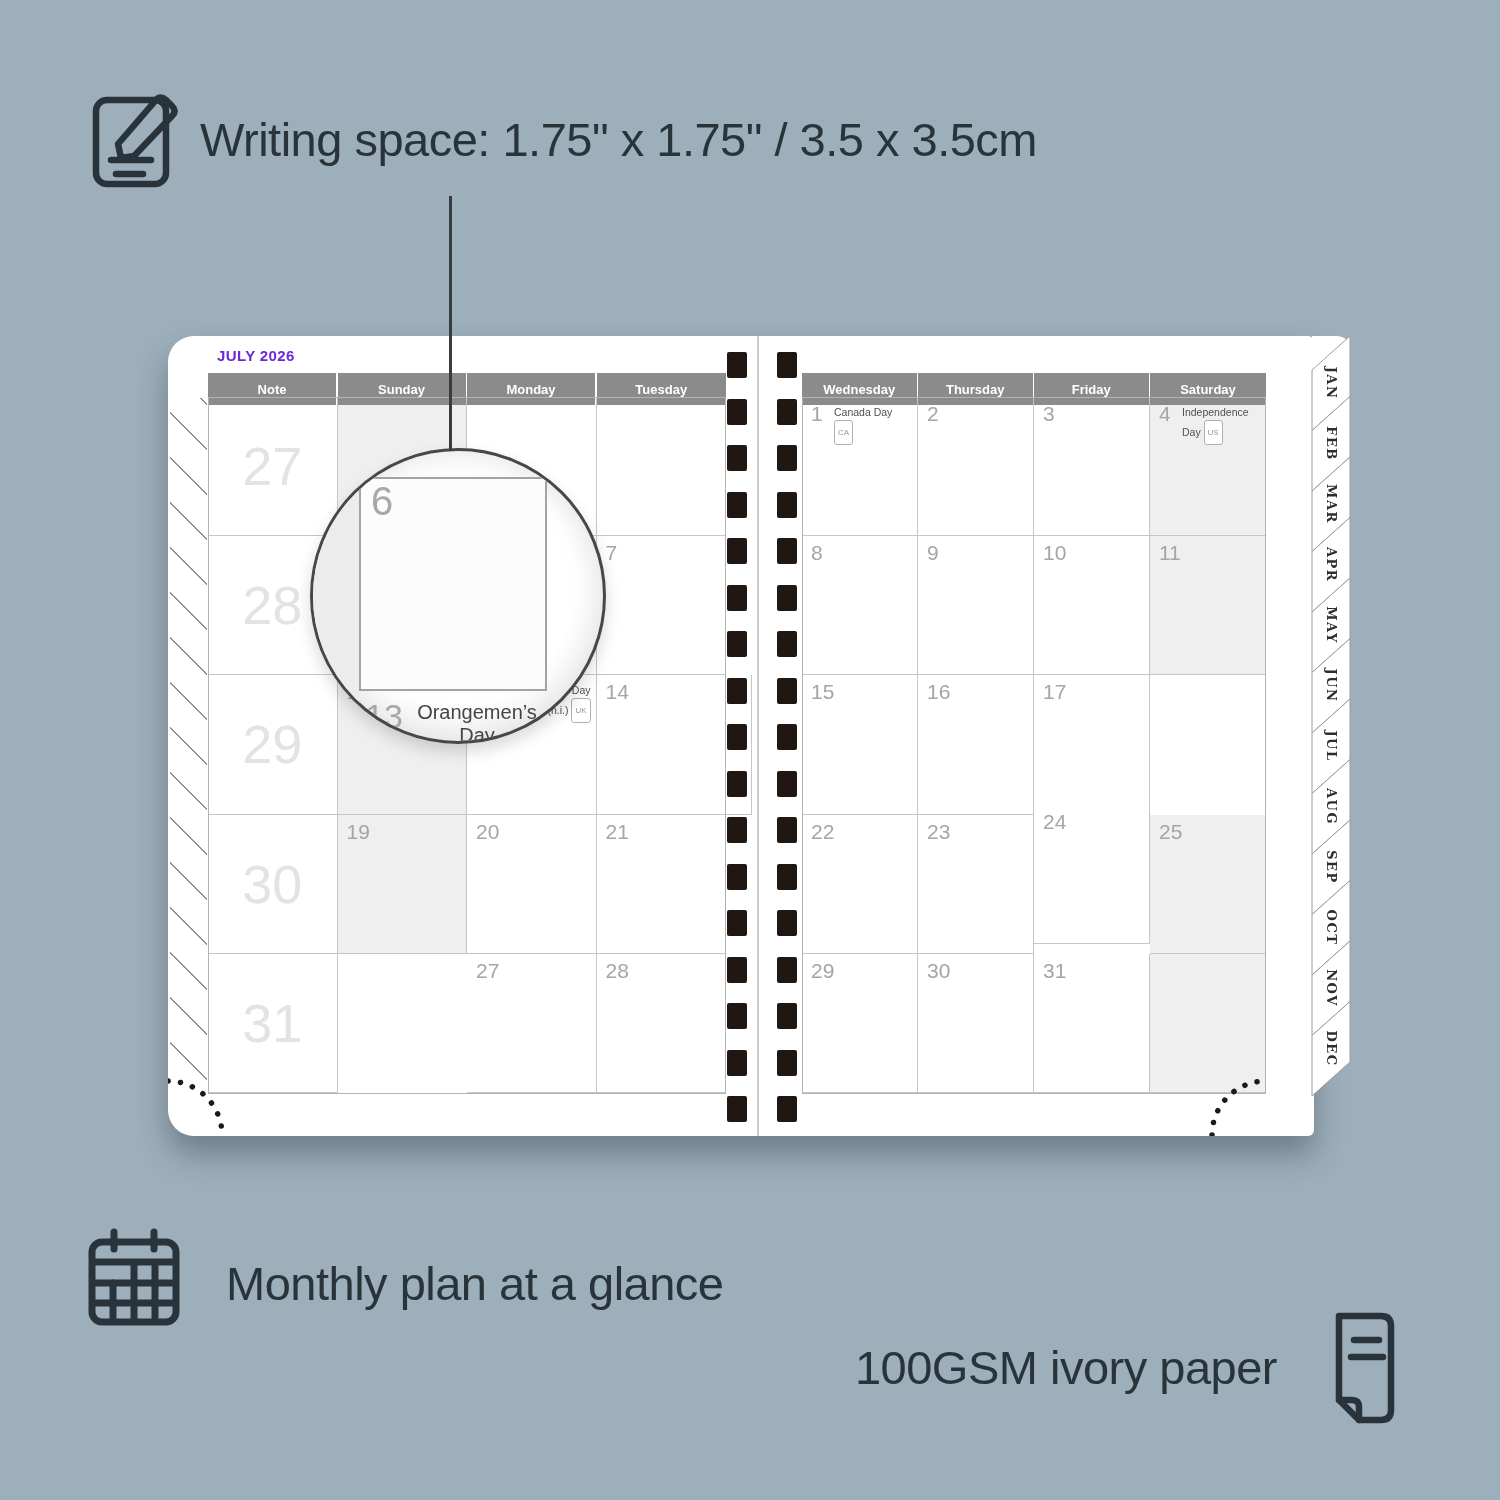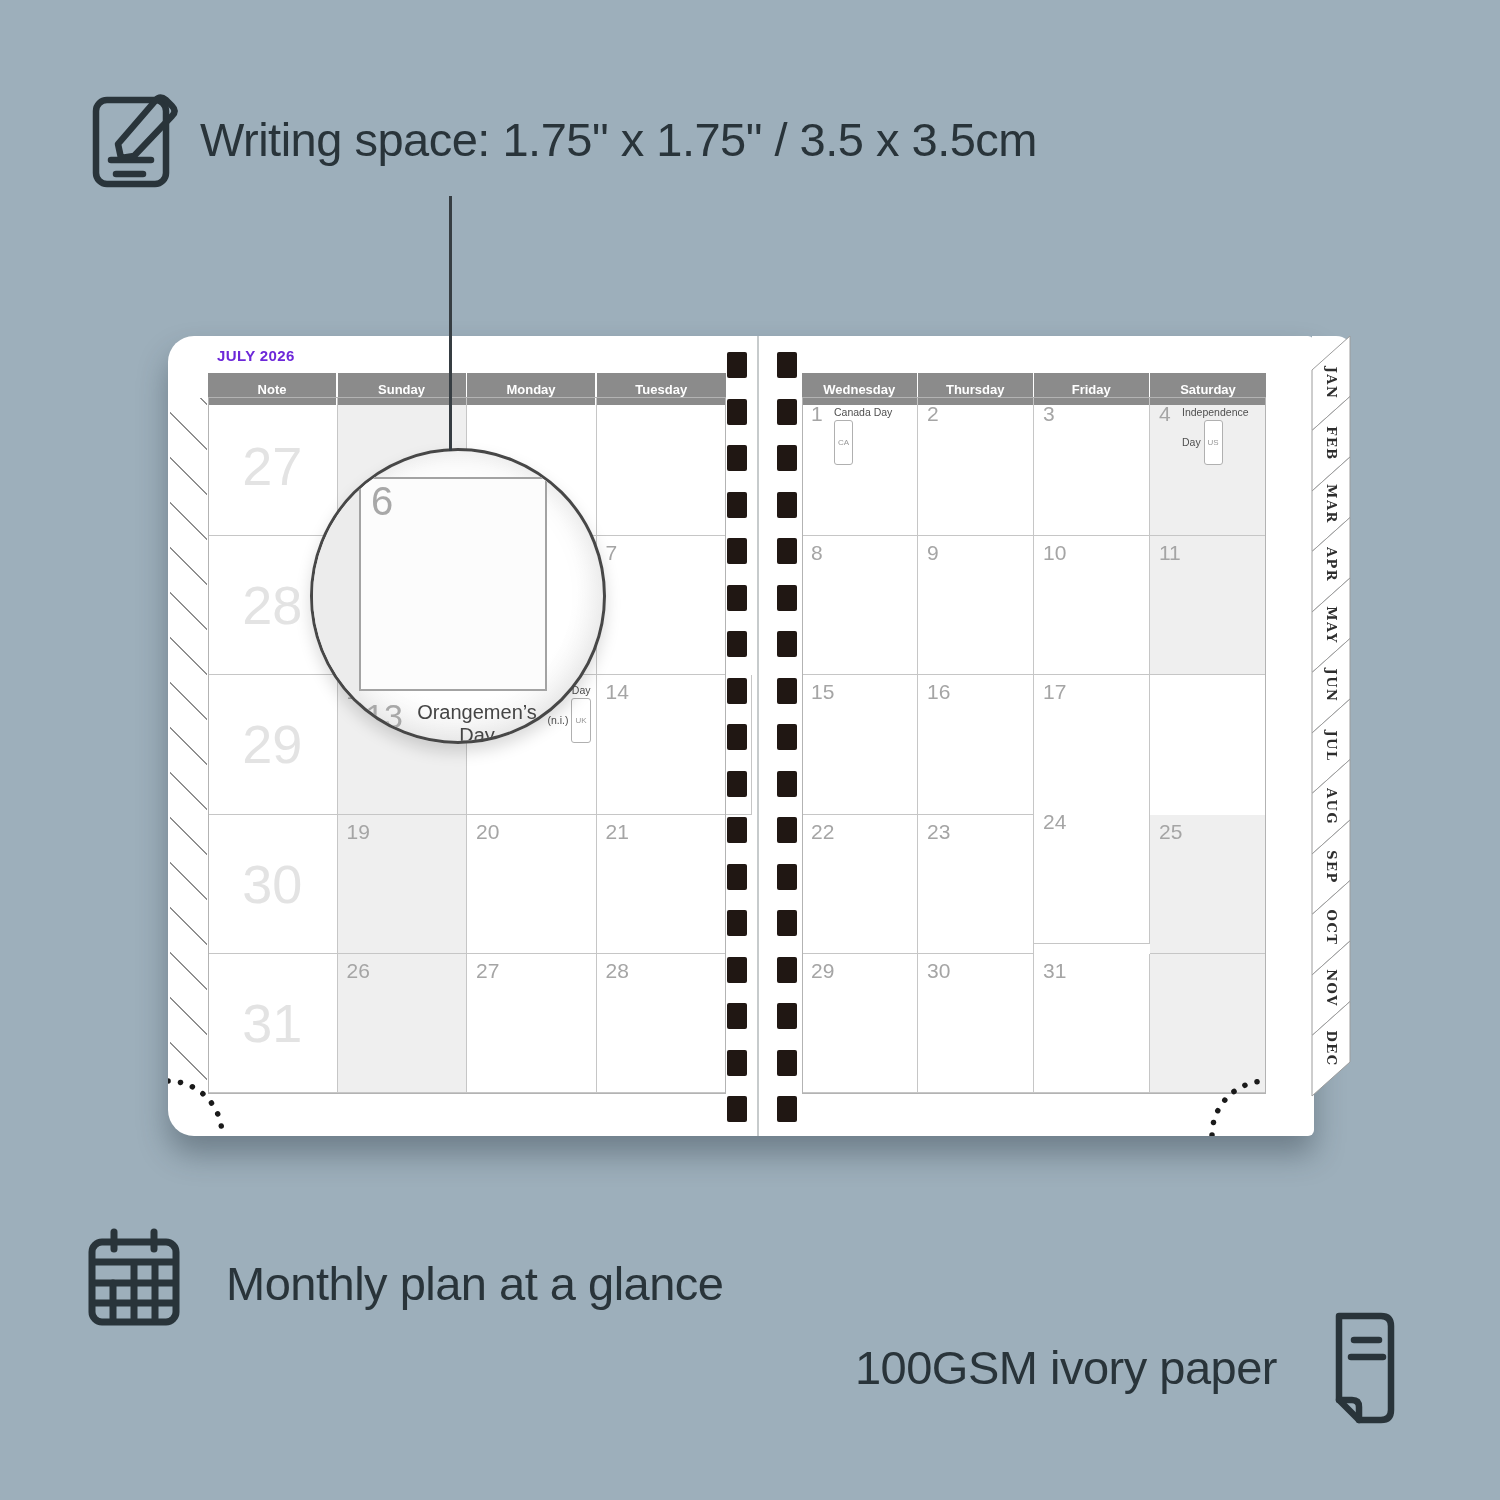--- a/index.html
+++ b/index.html
@@ -37,21 +37,21 @@
   .cell.shade{background:#EFEFEF;}
   .dnum{position:absolute;top:5px;left:9px;font-size:21px;color:#A5A5A5;}
   .week-num{position:absolute;top:50%;left:50%;transform:translate(-50%,-50%);
             font-size:54px;color:#E3E3E3;}
   .body-frame{position:absolute;top:61px;height:697px;border:1px solid #B3B3B3;
               box-sizing:border-box;background:transparent;pointer-events:none;z-index:4;}
   .holiday{position:absolute;top:9px;left:32px;right:3px;font-size:10.5px;
            color:#4F4F4F;line-height:1.3;}
   .holiday.two-line{text-align:right;right:5px;}
   .hbadge{display:inline-block;font-size:8px;color:#979797;border:1px solid #B0B0B0;
-          border-radius:3px;padding:16px 3px;line-height:11px;background:#fff;
+          border-radius:3px;padding:6px 3px;line-height:11px;background:#fff;
           vertical-align:1px;}
 
   
   #hatch{position:absolute;left:2px;top:62px;width:37px;height:688px;z-index:2;
          background:repeating-linear-gradient(45deg,transparent 0,transparent 30px,#8F8F8F 30px,#8F8F8F 31.8px);}
 
   
   #gutter-line{position:absolute;left:589px;top:0;width:2px;height:800px;
                background:#C7CBCC;z-index:3;}
   .bsq{position:absolute;width:20px;height:26px;background:#201713;border-radius:2px;z-index:5;}
@@ -195,23 +195,20 @@
         <div class="dnum">19</div>
       </div>
       <div class="cell" style="left: 299px; top: 478.6px; width: 129.5px; height: 139.2px;">
         <div class="dnum">20</div>
       </div>
       <div class="cell" style="left: 428.5px; top: 478.6px; width: 129.5px; height: 139.2px;">
         <div class="dnum">21</div>
       </div>
       <div class="cell" style="left: 40px; top: 617.8px; width: 129.5px; height: 139.2px;">
         <div class="week-num">31</div>
-      </div>
-      <div class="cell shade" style="left: 169.5px; top: 617.8px; width: 129.5px; height: 139.2px;">
-        <div class="dnum">26</div>
       </div>
       <div class="cell" style="left: 299px; top: 617.8px; width: 129.5px; height: 139.2px;">
         <div class="dnum">27</div>
       </div>
       <div class="cell" style="left: 428.5px; top: 617.8px; width: 129.5px; height: 139.2px;">
         <div class="dnum">28</div>
       </div>
       <div class="body-frame" style="left: 40px; width: 518px;"></div>
       <div class="cell" style="left: 634px; top: 61px; width: 116px; height: 139.2px;">
         <div class="dnum">1</div>

